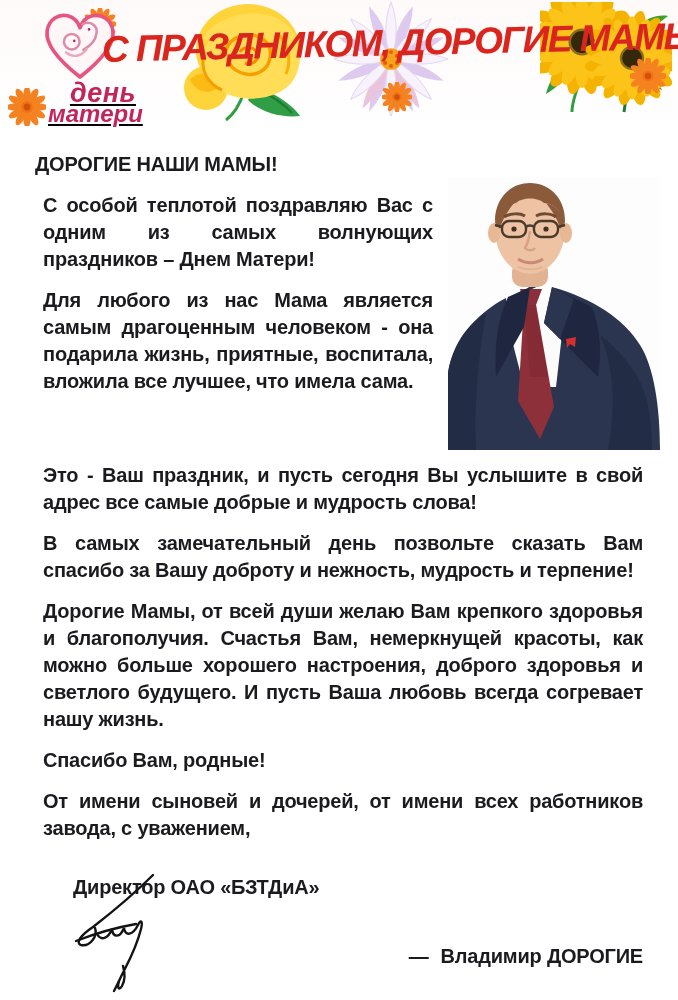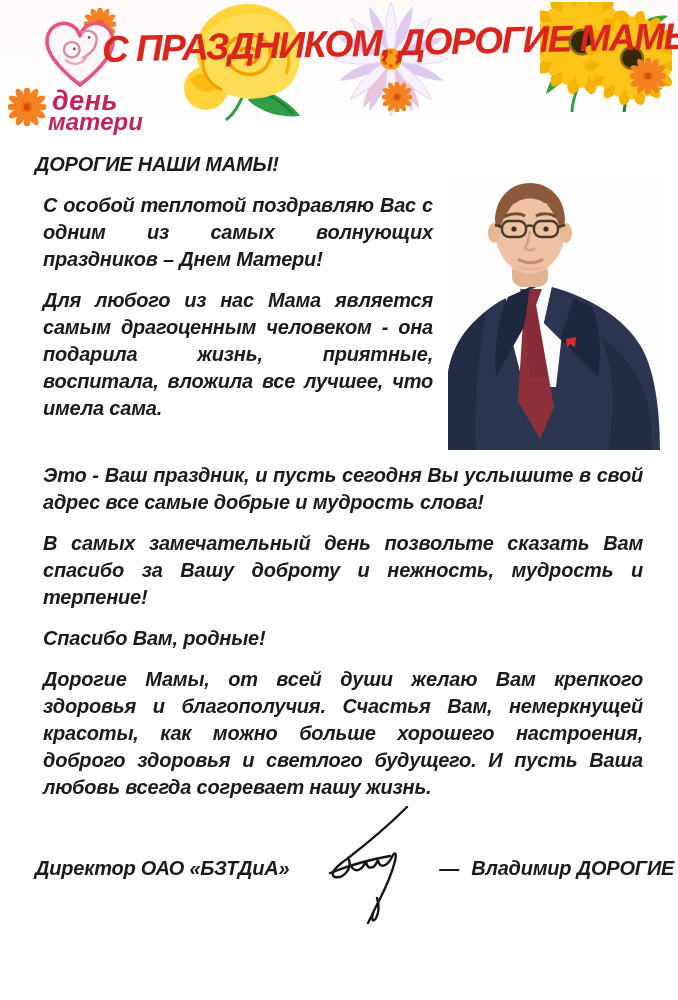--- a/index.html
+++ b/index.html
@@ -12,56 +12,56 @@
   .banner{position:relative;height:135px;background:linear-gradient(#fefaf9,#ffffff);}
   .banner svg{position:absolute;}
   .deco{pointer-events:none;}
   .rose-svg{left:160px;top:0px;width:165px;height:122px;}
   .lily-svg{left:330px;top:-4px;width:122px;height:126px;}
   .gerb-cluster{left:540px;top:2px;width:132px;height:112px;}
   .orange-1{left:84px;top:8px;width:32px;height:32px;}
   .orange-2{left:8px;top:88px;width:38px;height:38px;}
   .orange-3{left:382px;top:82px;width:30px;height:30px;}
   .orange-4{left:630px;top:58px;width:36px;height:36px;}
-  .logo{position:absolute;left:26px;top:16px;width:110px;text-align:center;}
+  .logo{position:absolute;left:26px;top:8px;width:110px;text-align:right;text-decoration:underline;}
   .logo .heart-svg{position:static;display:block;width:84px;height:74px;margin-left:12px;}
   .logo-line1{
     font-size:27px;font-weight:bold;font-style:italic;color:#c2255c;
     line-height:22px;letter-spacing:0.5px;margin-left:8px;
   }
   .logo-line2{
     font-size:24px;font-weight:bold;font-style:italic;color:#c2255c;
     line-height:20px;margin-left:22px;
   }
   .main-title{
     position:absolute;left:102px;top:22px;margin:0;z-index:5;
     font-size:37px;font-weight:bold;font-style:italic;
     color:#d9251d;letter-spacing:-1.5px;white-space:nowrap;
     transform:rotate(-1.3deg);
     text-shadow:0 0 1px rgba(217,37,29,.35);
   }
   
   .content{
     padding:16px 35px 0 35px;
     color:#1b1b1f;
-    font-weight:bold;font-style:italic;
+    font-weight:bold;
     font-size:20px;line-height:27px;letter-spacing:-0.2px;
     text-align:justify;
   }
   .salutation{margin:0;font-size:20px;line-height:27px;text-align:left;}
   .content p{margin:14px 0 0 8px;}
   .content p.clear{clear:right;}
   .portrait{
     float:right;width:195px;height:273px;margin:26px 0 12px 15px;
     position:relative;
   }
   .portrait svg{position:absolute;top:0;left:0;width:212px;height:273px;}
   
   .sig-row{
-    display:flex;align-items:baseline;margin-top:32px;position:relative;
+    display:flex;align-items:baseline;margin-top:32px;position:relative;flex-direction:column;
   }
   .sig-position{white-space:nowrap;}
   .sig-wrap{position:relative;width:112px;height:42px;margin-left:38px;flex:none;}
   .sig-wrap svg{position:absolute;left:0;top:-28px;width:112px;height:122px;overflow:visible;}
   .sig-name-group{margin-left:auto;white-space:nowrap;display:flex;align-items:baseline;gap:12px;}
 </style>
 </head>
 <body>
 
 <svg width="0" height="0" style="position:absolute" aria-hidden="true">
@@ -275,22 +275,23 @@
         <path d="M118,162 L128,160 L127,170 L122,167 L119,171 Z" fill="#d32f2f"></path>
       </svg>
     </figure>
 
     <h2 class="salutation">ДОРОГИЕ НАШИ МАМЫ!</h2>
 
     <p>С особой теплотой поздравляю Вас с одним из самых волнующих праздников – Днем Матери!</p>
     <p>Для любого из нас Мама является самым драгоценным человеком - она подарила жизнь, приятные, воспитала, вложила все лучшее, что имела сама.</p>
     <p class="clear">Это - Ваш праздник, и пусть сегодня Вы услышите в свой адрес все самые добрые и мудрость слова!</p>
     <p>В самых замечательный день позвольте сказать Вам спасибо за Вашу доброту и нежность, мудрость и терпение!</p>
+    <p>Дорогие Мамы, от всей души желаю Вам крепкого здоровья и благополучия. Счастья Вам, немеркнущей красоты, как можно больше хорошего настроения, доброго здоровья и светлого будущего. И пусть Ваша любовь всегда согревает нашу жизнь.</p>
     <p>Спасибо Вам, родные!</p>
-    <p>Дорогие Мамы, от всей души желаю Вам крепкого здоровья и благополучия. Счастья Вам, немеркнущей красоты, как можно больше хорошего настроения, доброго здоровья и светлого будущего. И пусть Ваша любовь всегда согревает нашу жизнь.</p>
+    <p>От имени сыновей и дочерей, от имени всех работников завода, с уважением,</p>
 
     <div class="sig-row">
       <span class="sig-position">Директор ОАО «БЗТДиА»</span>
       <span class="sig-wrap">
         <svg viewBox="0 0 112 122">
           <g fill="none" stroke="#141414" stroke-width="2.4" stroke-linecap="round">
             <path d="M80,2 C62,20 38,40 20,54 C8,62 2,70 8,72 C17,74 25,63 22,55"></path>
             <path d="M3,68 C26,59 46,54 63,51"></path>
             <path d="M24,61 C28,68 35,66 39,56 C40,65 47,65 51,55 C52,64 60,62 65,52 C68,46 70,48 68,56 C62,80 52,94 46,108 C44,115 46,118 49,113 C52,108 52,100 50,93"></path>
             <path d="M46,108 L41,118"></path>

